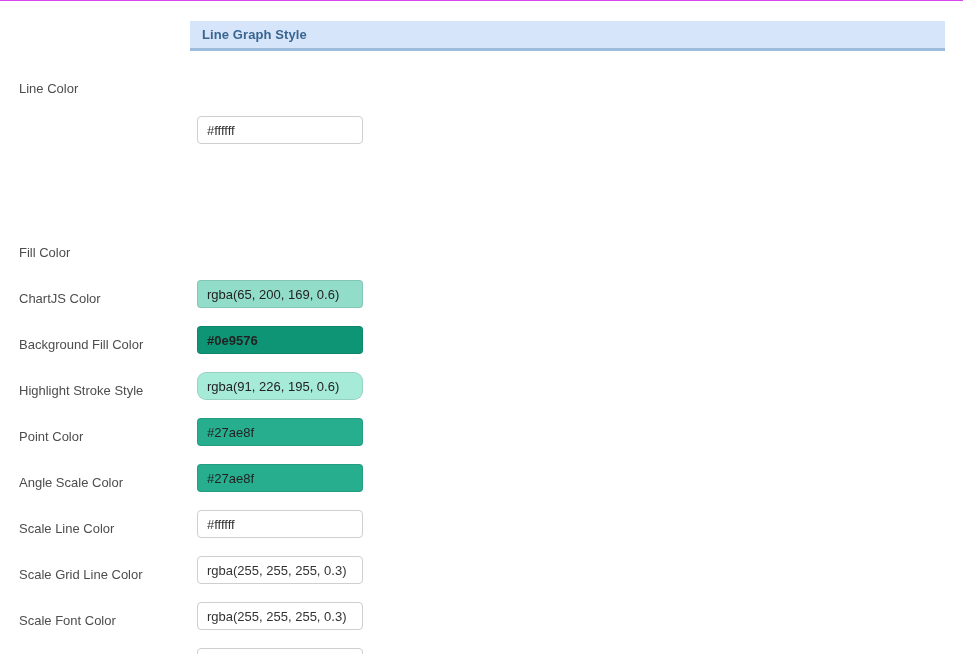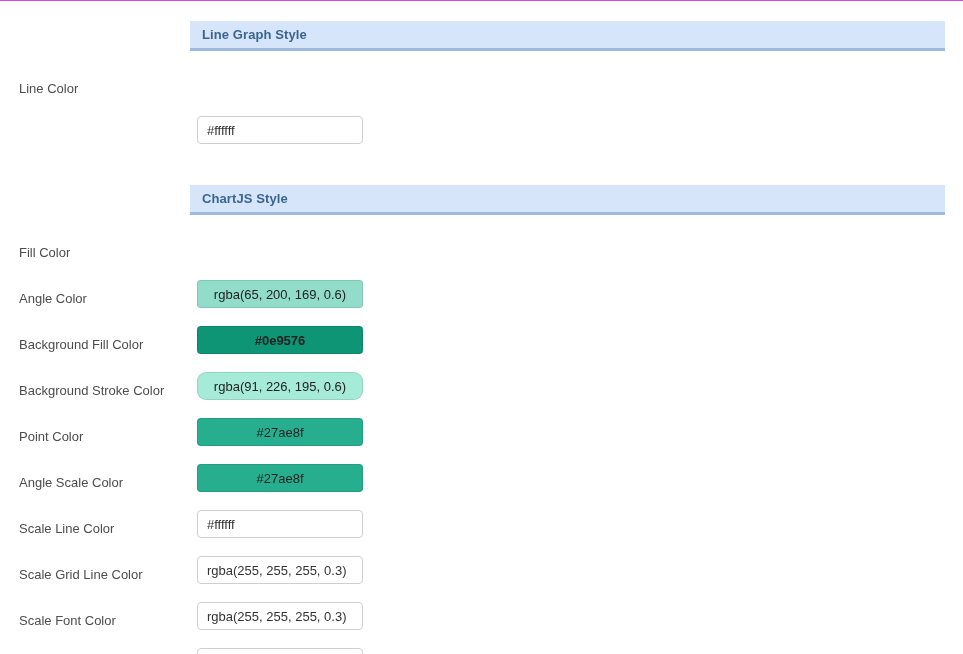--- a/index.html
+++ b/index.html
@@ -71,52 +71,48 @@
     color: #333333;
     font-family: "Liberation Sans", sans-serif;
     font-size: 13px;
     padding: 0 9px;
     outline: none;
     margin-top: 40px;
   }
   .form-input.swatch {
     border-color: rgba(0, 0, 0, 0.10);
     color: #222222;
-    text-align: center;
   }
 </style>
 </head>
 <body>
 
 <div class="page">
 
 <div class="section-header" style="top: 20px;">
       <div class="section-title">Line Graph Style</div>
     </div>
     <div class="form-row" style="top: 75px;">
       <label class="form-label">Line Color</label>
       <input type="text" class="form-input" value="#ffffff" style="background: rgb(255, 255, 255);">
     </div>
-    <div class="section-header" style="top: 184px;">
-      <div class="section-title">ChartJS Style</div>
-    </div>
     <div class="form-row" style="top: 239px; text-decoration: underline;">
       <label class="form-label">Fill Color</label>
       <input type="text" class="form-input swatch" value="rgba(65, 200, 169, 0.6)" style="background: rgb(146, 221, 202);">
     </div>
     <div class="form-row" style="top: 285px;">
-      <label class="form-label">Angle Color</label>
+      <label class="form-label">ChartJS Color</label>
       <input type="text" class="form-input swatch" value="#0e9576" style="background: rgb(14, 149, 118); font-weight: bold;">
     </div>
     <div class="form-row" style="top: 331px;">
       <label class="form-label">Background Fill Color</label>
       <input type="text" class="form-input swatch" value="rgba(91, 226, 195, 0.6)" style="background: rgb(166, 234, 216); border-radius: 9px;">
     </div>
     <div class="form-row" style="top: 377px;">
-      <label class="form-label">Background Stroke Color</label>
+      <label class="form-label">Highlight Stroke Style</label>
       <input type="text" class="form-input swatch" value="#27ae8f" style="background: rgb(39, 174, 143);">
     </div>
     <div class="form-row" style="top: 423px;">
       <label class="form-label">Point Color</label>
       <input type="text" class="form-input swatch" value="#27ae8f" style="background: rgb(39, 174, 143);">
     </div>
     <div class="form-row" style="top: 469px;">
       <label class="form-label">Angle Scale Color</label>
       <input type="text" class="form-input" value="#ffffff" style="background: rgb(255, 255, 255);">
     </div>

